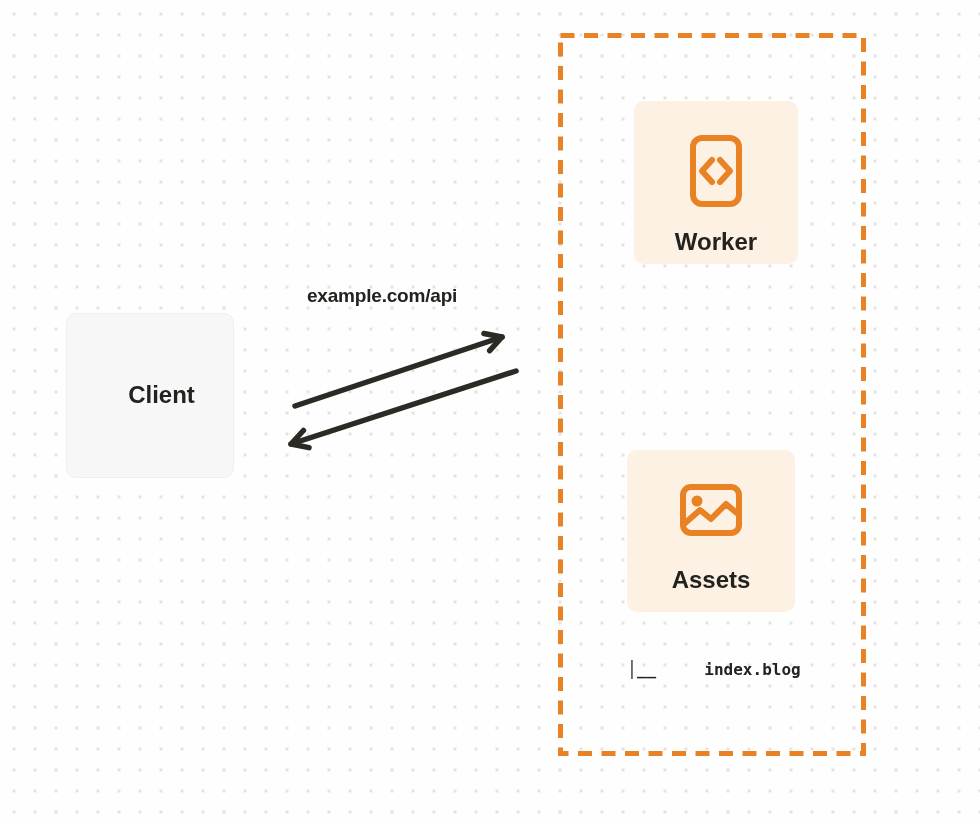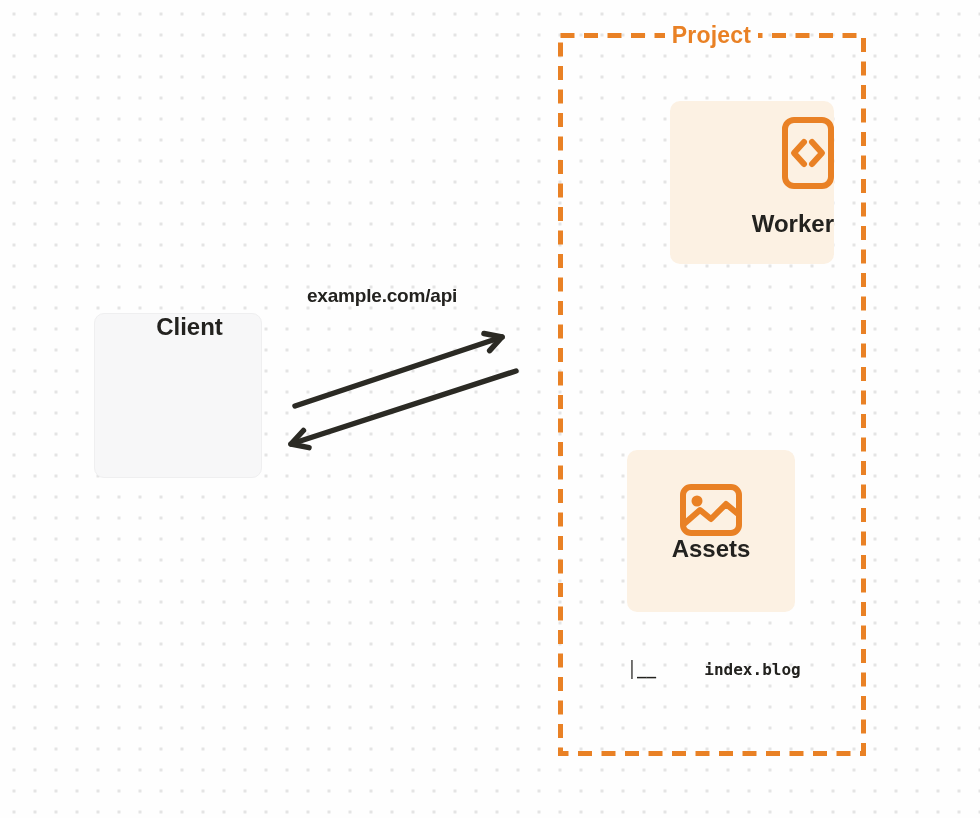--- a/index.html
+++ b/index.html
@@ -70,39 +70,39 @@
   }
 
   .card {
     position: absolute;
     border-radius: 10px;
     display: flex;
     flex-direction: column;
     align-items: center;
   }
   .worker-card {
-    left: 670px; top: 101px;
+    left: 634px; top: 101px;
     width: 164px; height: 163px;
     background: var(--cream);
-    padding-top: 16px;
-    align-items: flex-end;
+    padding-top: 34px;
   }
   .worker-card .card-label { margin-top: 22px; }
   .assets-card {
     left: 627px; top: 450px;
     width: 168px; height: 162px;
     background: var(--cream);
     padding-top: 34px;
   }
-  .assets-card .card-label { }
+  .assets-card .card-label { margin-top: 31px; }
   .client-card {
-    left: 94px; top: 313px;
+    left: 66px; top: 313px;
     width: 168px; height: 165px;
     background: var(--client_bg);
     border: 1px solid var(--client_border);
+    justify-content: center;
     padding-left: 23px;
   }
   .card-label {
     font-size: 24px;
     font-weight: 700;
     color: var(--ink);
     line-height: 1.1;
   }
   .icon { color: var(--orange); display: block; }
 
@@ -138,23 +138,20 @@
     <defs>
       <marker id="ah" markerUnits="userSpaceOnUse" markerWidth="30" markerHeight="30" refX="22" refY="15" orient="auto">
         <path class="arrow-head" d="M6 6 L22 15 L6 24"></path>
       </marker>
     </defs>
     <rect class="project-border" x="560.5" y="35.5" width="303" height="718"></rect>
     <line class="arrow" x1="295" y1="406" x2="502" y2="337" marker-end="url(#ah)"></line>
     <line class="arrow" x1="516" y1="371" x2="291" y2="444" marker-end="url(#ah)"></line>
   </svg>
 
-  <div class="project-label">
-    <span>Project</span>
-  </div>
 
   <div class="card client-card">
     <div class="card-label">Client</div>
   </div>
 
   <div class="request-label">example.com/api</div>
 
   <div class="card worker-card">
     <svg class="icon" width="52" height="72" viewBox="0 0 52 72" xmlns="http://www.w3.org/2000/svg">
       <rect x="3" y="3" width="46" height="66" rx="9" fill="none" stroke="currentColor" stroke-width="6"></rect>

